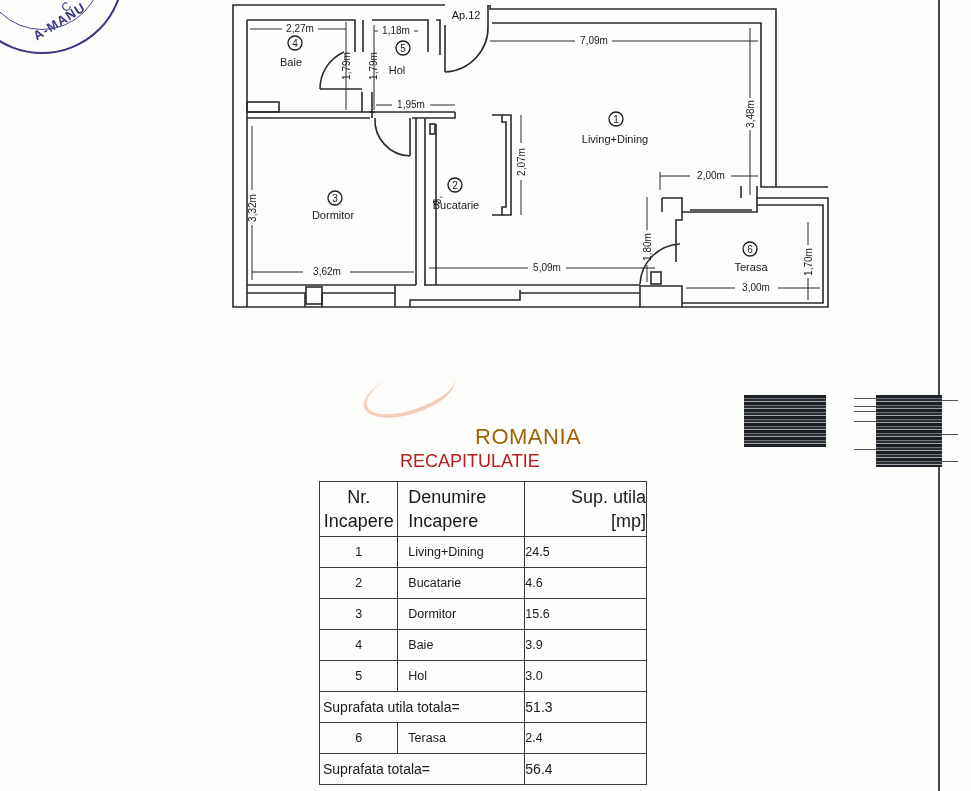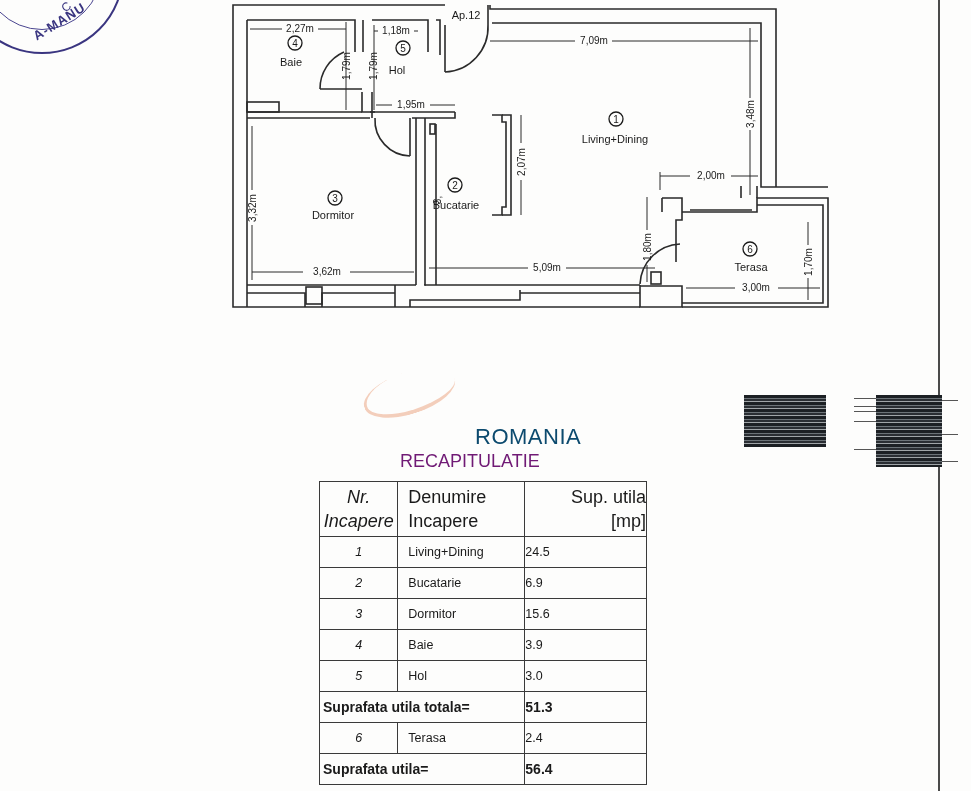--- a/index.html
+++ b/index.html
@@ -39,25 +39,25 @@
       background: #4a4a4a;
     }
     
     .wm-ring {
       position: absolute; left: 362px; top: 372px; width: 92px; height: 38px;
       border-radius: 50%; border-bottom: 4px solid #f3c9b4; border-left: 3px solid #f3c9b4;
       transform: rotate(-18deg); opacity: 0.9;
     }
     .wm-text {
       position: absolute; left: 475px; top: 424px; font-size: 22px;
-      color: #0c4a6e; letter-spacing: 0.5px;
+      color: #a16207; letter-spacing: 0.5px;
     }
     
     .recap-title {
-      position: absolute; left: 400px; top: 451px; font-size: 18px; color: #701a75;
+      position: absolute; left: 400px; top: 451px; font-size: 18px; color: #b91c1c;
     }
     
     .redact {
       position: absolute;
       background:
         repeating-linear-gradient(180deg, #1c2024 0px, #1c2024 3px, #6c7378 3px, #6c7378 4px, #2a2e33 4px, #2a2e33 6px, #a0a5a8 6px, #a0a5a8 7px);
     }
     .redact-lines {
       position: absolute; height: 1px; background: #555;
     }
@@ -66,26 +66,26 @@
       position: absolute; left: 319px; top: 481px;
       border-collapse: collapse; width: 328px;
     }
     table.recap td {
       border: 1.5px solid #3a3a3a; padding: 0; height: 30px;
       font-size: 12.5px; color: #1a1a1a;
     }
     table.recap tr.head td {
       height: 54px; font-size: 18px; text-align: center; line-height: 24px; vertical-align: middle;
     }
-    td.c-nr { width: 80px; text-align: center; font-style: italic; }
+    td.c-nr { width: 80px; text-align: center; }
     td.c-name { width: 130px; padding-left: 10px !important; }
     td.c-val { width: 114px; padding-right: 30px !important; }
     td.c-total { font-size: 14px !important; padding-left: 3px !important; }
     td.c-totval { padding-right: 30px !important; font-size: 14px !important; }
-    table.recap tr.total td { height: 30px; font-weight: bold; }
+    table.recap tr.total td { height: 30px; }
   </style>
 </head>
 <body>
 
 <div class="stamp"></div>
 <div class="stamp-inner"></div>
 <div class="stamp-text">A-MANU</div>
 <div class="stamp-text2">C</div>
 
 <svg id="plan" width="971" height="320">
@@ -257,21 +257,21 @@
     </td>
   </tr>
   <tr>
     <td class="c-nr">1</td>
     <td class="c-name">Living+Dining</td>
     <td class="c-val">24.5</td>
   </tr>
   <tr>
     <td class="c-nr">2</td>
     <td class="c-name">Bucatarie</td>
-    <td class="c-val">6.9</td>
+    <td class="c-val">4.6</td>
   </tr>
   <tr>
     <td class="c-nr">3</td>
     <td class="c-name">Dormitor</td>
     <td class="c-val">15.6</td>
   </tr>
   <tr>
     <td class="c-nr">4</td>
     <td class="c-name">Baie</td>
     <td class="c-val">3.9</td>
@@ -284,17 +284,17 @@
   <tr class="total">
     <td colspan="2" class="c-total">Suprafata utila totala=</td>
     <td class="c-totval">51.3</td>
   </tr>
   <tr>
     <td class="c-nr">6</td>
     <td class="c-name">Terasa</td>
     <td class="c-val">2.4</td>
   </tr>
   <tr class="total">
-    <td colspan="2" class="c-total">Suprafata utila=</td>
+    <td colspan="2" class="c-total">Suprafata totala=</td>
     <td class="c-totval">56.4</td>
   </tr>
 </tbody>
   </table>
 
 </body></html>

